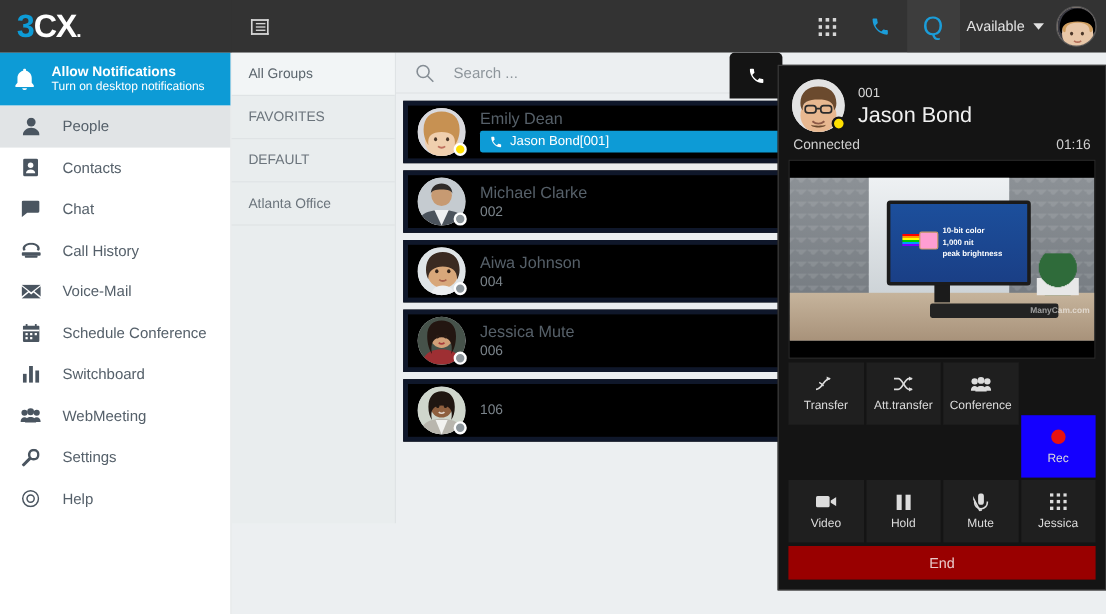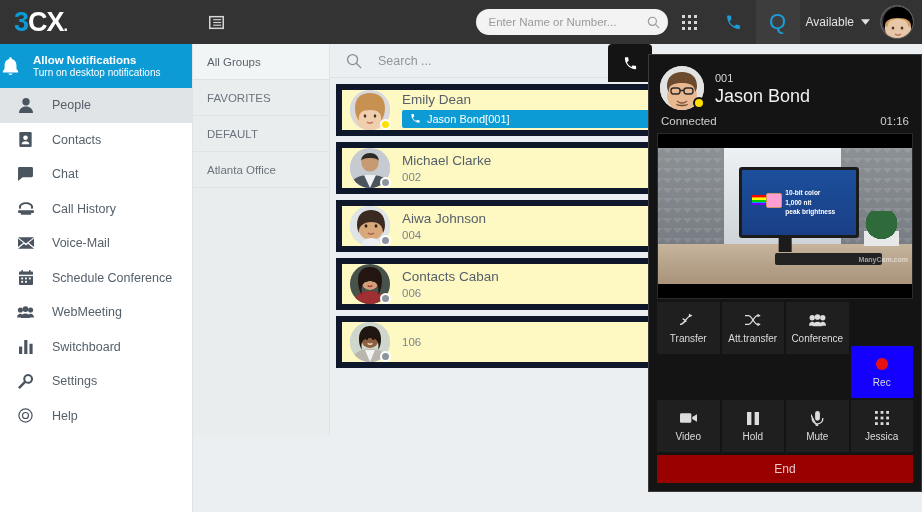--- a/index.html
+++ b/index.html
@@ -57,21 +57,21 @@
     background: #c8b4a0; flex: none; border: 1px solid #555;
   }
 
   
   .sidebar {
     position: absolute; left: 0; top: 44px; width: 193px; height: 468px;
     background: #ffffff; border-right: 1px solid #dfe3e5;
   }
   .notif {
     background: #0d9bd6; color: #fff; height: 44px; display: flex; align-items: center;
-    padding-left: 2px; gap: 14px; cursor: pointer;
+    padding-left: 12px; gap: 14px; cursor: pointer;
   }
   .notif .bell { font-size: 17px; }
   .notif-txt { line-height: 1.25; }
   .notif-title { font-size: 11.5px; font-weight: bold; }
   .notif-sub { font-size: 10px; }
 
   .nav-item {
     height: 34.5px; display: flex; align-items: center; gap: 17px;
     padding-left: 16px; color: #55606a; font-size: 12.5px; cursor: pointer;
   }
@@ -100,21 +100,21 @@
   }
   .c-search .ico { color: #868e95; display: flex; }
   .c-search input {
     border: none; outline: none; background: transparent; font-size: 12.5px;
     color: #5c656c; font-family: "Liberation Sans", sans-serif; width: 300px;
   }
   .c-search input::placeholder { color: #8d959b; }
 
   .c-rows { padding: 6px 6px 0 6px; }
   .c-row {
-    background: #fef9c3; border: 6px solid #0f172a; height: 52px; margin-bottom: 6px;
+    background: #000000; border: 4px solid #0f172a; height: 52px; margin-bottom: 6px;
     display: flex; align-items: center; padding: 0 10px 0 8px; cursor: pointer;
   }
   .c-av-wrap { position: relative; width: 40px; height: 40px; flex: none; margin-right: 12px; }
   .c-av {
     width: 40px; height: 40px; border-radius: 50%; overflow: hidden; background: #d4d8da;
   }
   .c-dot {
     position: absolute; right: -1px; bottom: 0px; width: 11px; height: 11px;
     border-radius: 50%; border: 2px solid #fff;
   }
@@ -234,29 +234,20 @@
         <rect x="0" y="1" width="1.6" height="14"></rect>
           <rect x="14.4" y="1" width="1.6" height="14"></rect>
         <rect x="4.5" y="4.4" width="8.5" height="1.2"></rect>
           <rect x="4.5" y="7.4" width="8.5" height="1.2"></rect>
         <rect x="4.5" y="10.3" width="8.5" height="1.2"></rect>
       </svg>
     </div>
 
     <div class="tb-spacer"></div>
 
-    <div class="searchbox">
-      <input type="text" placeholder="Enter Name or Number..." style="">
-      <span class="sicon">
-        <svg width="13" height="13" viewBox="0 0 16 16" fill="none" stroke="currentColor" stroke-width="1.4">
-          <circle cx="6.6" cy="6.6" r="5"></circle>
-            <line x1="10.4" y1="10.4" x2="15" y2="15"></line>
-        </svg>
-      </span>
-    </div>
 
     <div class="tb-btn">
       <svg width="15" height="15" viewBox="0 0 15 15" fill="currentColor">
         <rect x="0" y="0" width="3" height="3"></rect>
           <rect x="6" y="0" width="3" height="3"></rect>
           <rect x="12" y="0" width="3" height="3"></rect>
         <rect x="0" y="6" width="3" height="3"></rect>
           <rect x="6" y="6" width="3" height="3"></rect>
           <rect x="12" y="6" width="3" height="3"></rect>
         <rect x="0" y="12" width="3" height="3"></rect>
@@ -373,41 +364,41 @@
             <rect x="10.6" y="8" width="2" height="2" fill="#fff"></rect>
           <rect x="2.4" y="11.6" width="2" height="2" fill="#fff"></rect>
             <rect x="6.5" y="11.6" width="2" height="2" fill="#fff"></rect>
         </svg>
       </span>
       <span>Schedule Conference</span>
     </div>
 
     <div class="nav-item">
       <span class="nav-ico">
+        <svg width="14" height="14" viewBox="0 0 15 15" fill="currentColor">
+          <rect x="0" y="7" width="3.4" height="8"></rect>
+            <rect x="5.6" y="0" width="3.4" height="15"></rect>
+            <rect x="11.2" y="4" width="3.4" height="11"></rect>
+        </svg>
+      </span>
+      <span>Switchboard</span>
+    </div>
+
+    <div class="nav-item">
+      <span class="nav-ico">
         <svg width="17" height="13" viewBox="0 0 20 14" fill="currentColor">
           <circle cx="4" cy="4" r="3"></circle>
             <circle cx="16" cy="4" r="3"></circle>
             <circle cx="10" cy="3" r="3.4"></circle>
           <path d="M0 13c0-3 2-4.6 4-4.6S8 10 8 13z"></path>
             <path d="M12 13c0-3 2-4.6 4-4.6s4 1.6 4 4.6z"></path>
           <path d="M4.6 13.5c0-3.4 2.4-5.3 5.4-5.3s5.4 1.9 5.4 5.3z"></path>
         </svg>
       </span>
       <span>WebMeeting</span>
-    </div>
-
-    <div class="nav-item">
-      <span class="nav-ico">
-        <svg width="14" height="14" viewBox="0 0 15 15" fill="currentColor">
-          <rect x="0" y="7" width="3.4" height="8"></rect>
-            <rect x="5.6" y="0" width="3.4" height="15"></rect>
-            <rect x="11.2" y="4" width="3.4" height="11"></rect>
-        </svg>
-      </span>
-      <span>Switchboard</span>
     </div>
 
     <div class="nav-item">
       <span class="nav-ico">
         <svg width="15" height="15" viewBox="0 0 16 16" fill="currentColor">
           <path d="M10.8 0a5.2 5.2 0 0 0-4.5 7.8L0 14.1 1.9 16l6.3-6.3A5.2 5.2 0 1 0 10.8 0zm0 2.2a3 3 0 1 1 0 6 3 3 0 0 1 0-6z"></path>
         </svg>
       </span>
       <span>Settings</span>
     </div>
@@ -616,21 +607,21 @@
               <circle cx="20" cy="17" r="9" fill="#d2a078"></circle>
               <path d="M8 16C8 7 13 3 20 3s12 4 12 13c0 7-2 12-4 15 2-10-2-14-8-14s-10 4-8 14c-2-3-4-8-4-15z" fill="#231611"></path>
               <ellipse cx="16.6" cy="16.5" rx="1.3" ry="1.6" fill="#2a1b14"></ellipse>
               <ellipse cx="23.4" cy="16.5" rx="1.3" ry="1.6" fill="#2a1b14"></ellipse>
               <path d="M17.6 21.6c1.6 1.2 3.2 1.2 4.8 0" stroke="#a83b3b" stroke-width="1.4" fill="none"></path>
             </svg>
           </div>
           <div class="c-dot" style="background:#8c959b"></div>
         </div>
         <div class="c-mid">
-          <div class="c-name">Contacts Caban</div>
+          <div class="c-name">Jessica Mute</div>
           <div class="c-ext">006</div>
         </div>
         <div class="c-right">
           <div class="c-pres">Available</div>
           <div class="c-actions">
             <span>
                 <svg width="13" height="13" viewBox="0 0 24 24" fill="currentColor">
                   <path d="M6.6 10.8c1.4 2.8 3.8 5.2 6.6 6.6l2.2-2.2c.3-.3.7-.4 1-.2 1.2.4 2.4.6 3.6.6.6 0 1 .4 1 1V20c0 .6-.4 1-1 1C11 21 3 13 3 3c0-.6.4-1 1-1h3.5c.6 0 1 .4 1 1 0 1.3.2 2.5.6 3.6.1.3 0 .7-.2 1l-2.3 2.2z"></path>
                 </svg>
               </span>

